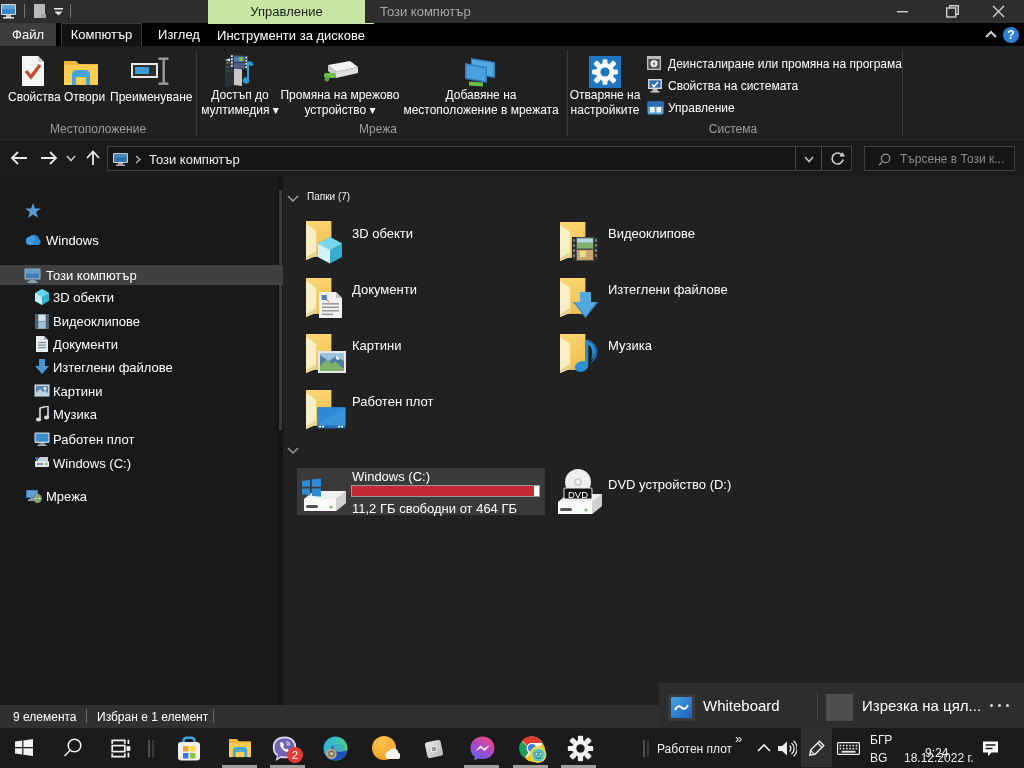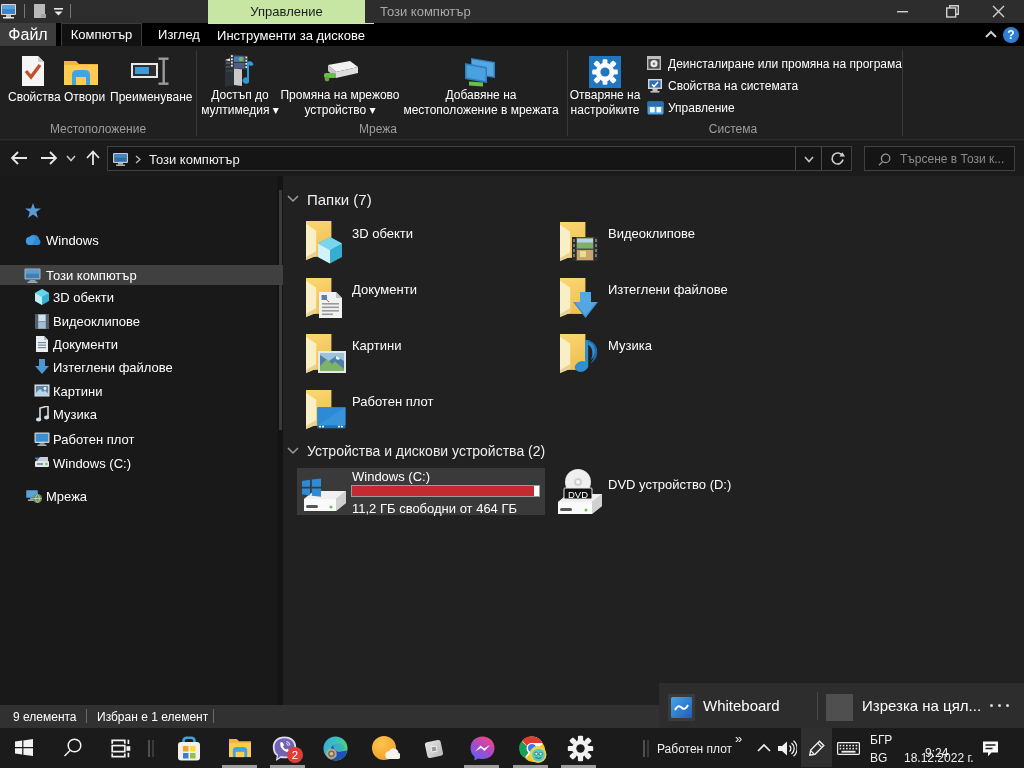--- a/index.html
+++ b/index.html
@@ -51,21 +51,21 @@
       </svg>
     <svg class="abs" style="left:946px;top:5px" width="13" height="13" viewBox="0 0 13 13">
       <rect x="0.7" y="3" width="9" height="9" fill="none" stroke="#d0d0d0" stroke-width="1.4"></rect>
       <path d="M 3.7 3 L 3.7 0.7 L 12.3 0.7 L 12.3 9.3 L 9.7 9.3" fill="none" stroke="#d0d0d0" stroke-width="1.4"></path>
     </svg>
     <svg class="abs" style="left:992px;top:5px" width="13" height="13" viewBox="0 0 13 13">
       <path d="M 1 1 L 12 12 M 12 1 L 1 12" stroke="#d0d0d0" stroke-width="1.4"></path>
     </svg>
   </div>
   <div class="abs" id="tabrow">
-    <div class="abs" style="left:0;top:0;width:56px;height:23px;background:#3d3d3d;color:#fff;font-size:16px;text-align:center;line-height:23px;">Файл</div>
+    <div class="abs" style="left:0;top:0;width:56px;height:23px;background:#3d3d3d;color:#fff;font-size:13px;text-align:center;line-height:23px;">Файл</div>
     <div class="abs" style="left:61px;top:0;width:81px;height:23px;background:#121213;border:1px solid #3a3a3a;border-bottom:none;color:#fff;font-size:13px;text-align:center;line-height:22px;">Компютър</div>
     <div class="abs" style="left:147px;top:0;width:64px;height:23px;color:#fff;font-size:13px;text-align:center;line-height:23px;">Изглед</div>
     <div class="abs" style="left:208px;top:0;width:166px;height:23px;color:#fff;font-size:13px;text-align:center;line-height:23px;border-top:1px solid #cfe6b5;">Инструменти за дискове</div>
     <svg class="abs" style="left:985px;top:7px" width="12" height="8" viewBox="0 0 12 8">
       <path d="M 1 7 L 6 2 L 11 7" fill="none" stroke="#d0d0d0" stroke-width="2"></path>
     </svg>
     <div class="abs" style="left:1003px;top:4px;width:16px;height:16px;border-radius:8px;background:#2f7fd6;color:#fff;font-size:12px;font-weight:bold;text-align:center;line-height:16px;">?</div>
   </div>
   <div class="abs" id="ribbon">
 
@@ -328,21 +328,21 @@
             <polygon points="0,0 25.4,0 25.4,35.9 0,35.9" fill="url(#fgrad)"></polygon>
             <polygon points="0,2.7 10.2,9.8 10.2,34.8 0,39" fill="#f9efc6"></polygon>
             <polygon points="10.2,30 10.2,34.8 0,39 0,36" fill="#e8d291"></polygon>
           </g>
         </defs>
       </svg>
 
       <svg class="abs" style="left:4px;top:18px" width="12" height="9" viewBox="0 0 12 9">
         <path d="M1 2 L6 7 L11 2" stroke="#9d9d9d" stroke-width="1.5" fill="none"></path>
       </svg>
-      <div class="abs" style="left:24px;top:15px;font-size:15px;color:#f0f0f0;">Папки (7)</div>
+      <div class="abs" style="left:24px;top:15px;font-size:10px;color:#f0f0f0;">Папки (7)</div>
 
       <svg class="abs" style="left:23px;top:45px" width="46" height="44" viewBox="0 0 46 44">
         <use href="#folder"></use>
         <polygon points="24,16 36,22.5 36,36 24,42.5 12,36 12,22.5" fill="#35aed0"></polygon>
         <polygon points="24,16 36,22.5 24,29 12,22.5" fill="#79d6ed"></polygon>
         <polygon points="12,22.5 24,29 24,42.5 12,36" fill="#d2f1f8"></polygon>
       </svg>
       <div class="abs t13" style="left:69px;top:50px;">3D обекти</div>
       <svg class="abs" style="left:277px;top:46px" width="46" height="44" viewBox="0 0 46 44">
         <use href="#folder"></use>
@@ -409,21 +409,20 @@
         <rect x="13" y="35.8" width="2" height="1.6" fill="#fff"></rect>
           <rect x="16" y="35.8" width="2" height="1.6" fill="#fff"></rect>
         <rect x="32" y="35.8" width="2" height="1.6" fill="#fff"></rect>
           <rect x="35" y="35.8" width="2" height="1.6" fill="#fff"></rect>
       </svg>
       <div class="abs t13" style="left:69px;top:218px;">Работен плот</div>
 
       <svg class="abs" style="left:4px;top:270px" width="12" height="9" viewBox="0 0 12 9">
         <path d="M1 2 L6 7 L11 2" stroke="#9d9d9d" stroke-width="1.5" fill="none"></path>
       </svg>
-      <div class="abs" style="left:24px;top:267px;font-size:14px;color:#f0f0f0;">Устройства и дискови устройства (2)</div>
 
       <div class="abs" style="left:14px;top:292px;width:248px;height:47px;background:#3a3a3b;"></div>
       <svg class="abs" style="left:17px;top:301px" width="48" height="36" viewBox="0 0 48 36">
         <polygon points="4,22 14,14 46,14 46,26 36,34 4,34" fill="#b9b9b9"></polygon>
         <polygon points="4,22 14,14 46,14 36,22" fill="#f0f0f0"></polygon>
         <polygon points="4,22 36,22 36,34 4,34" fill="#fafafa"></polygon>
         <polygon points="36,22 46,14 46,26 36,34" fill="#d0d0d0"></polygon>
         <rect x="6" y="28" width="12" height="3" rx="1.5" fill="#555"></rect>
         <circle cx="31" cy="30" r="1.5" fill="#6fbf44"></circle>
         <g fill="#2e8ad4">

